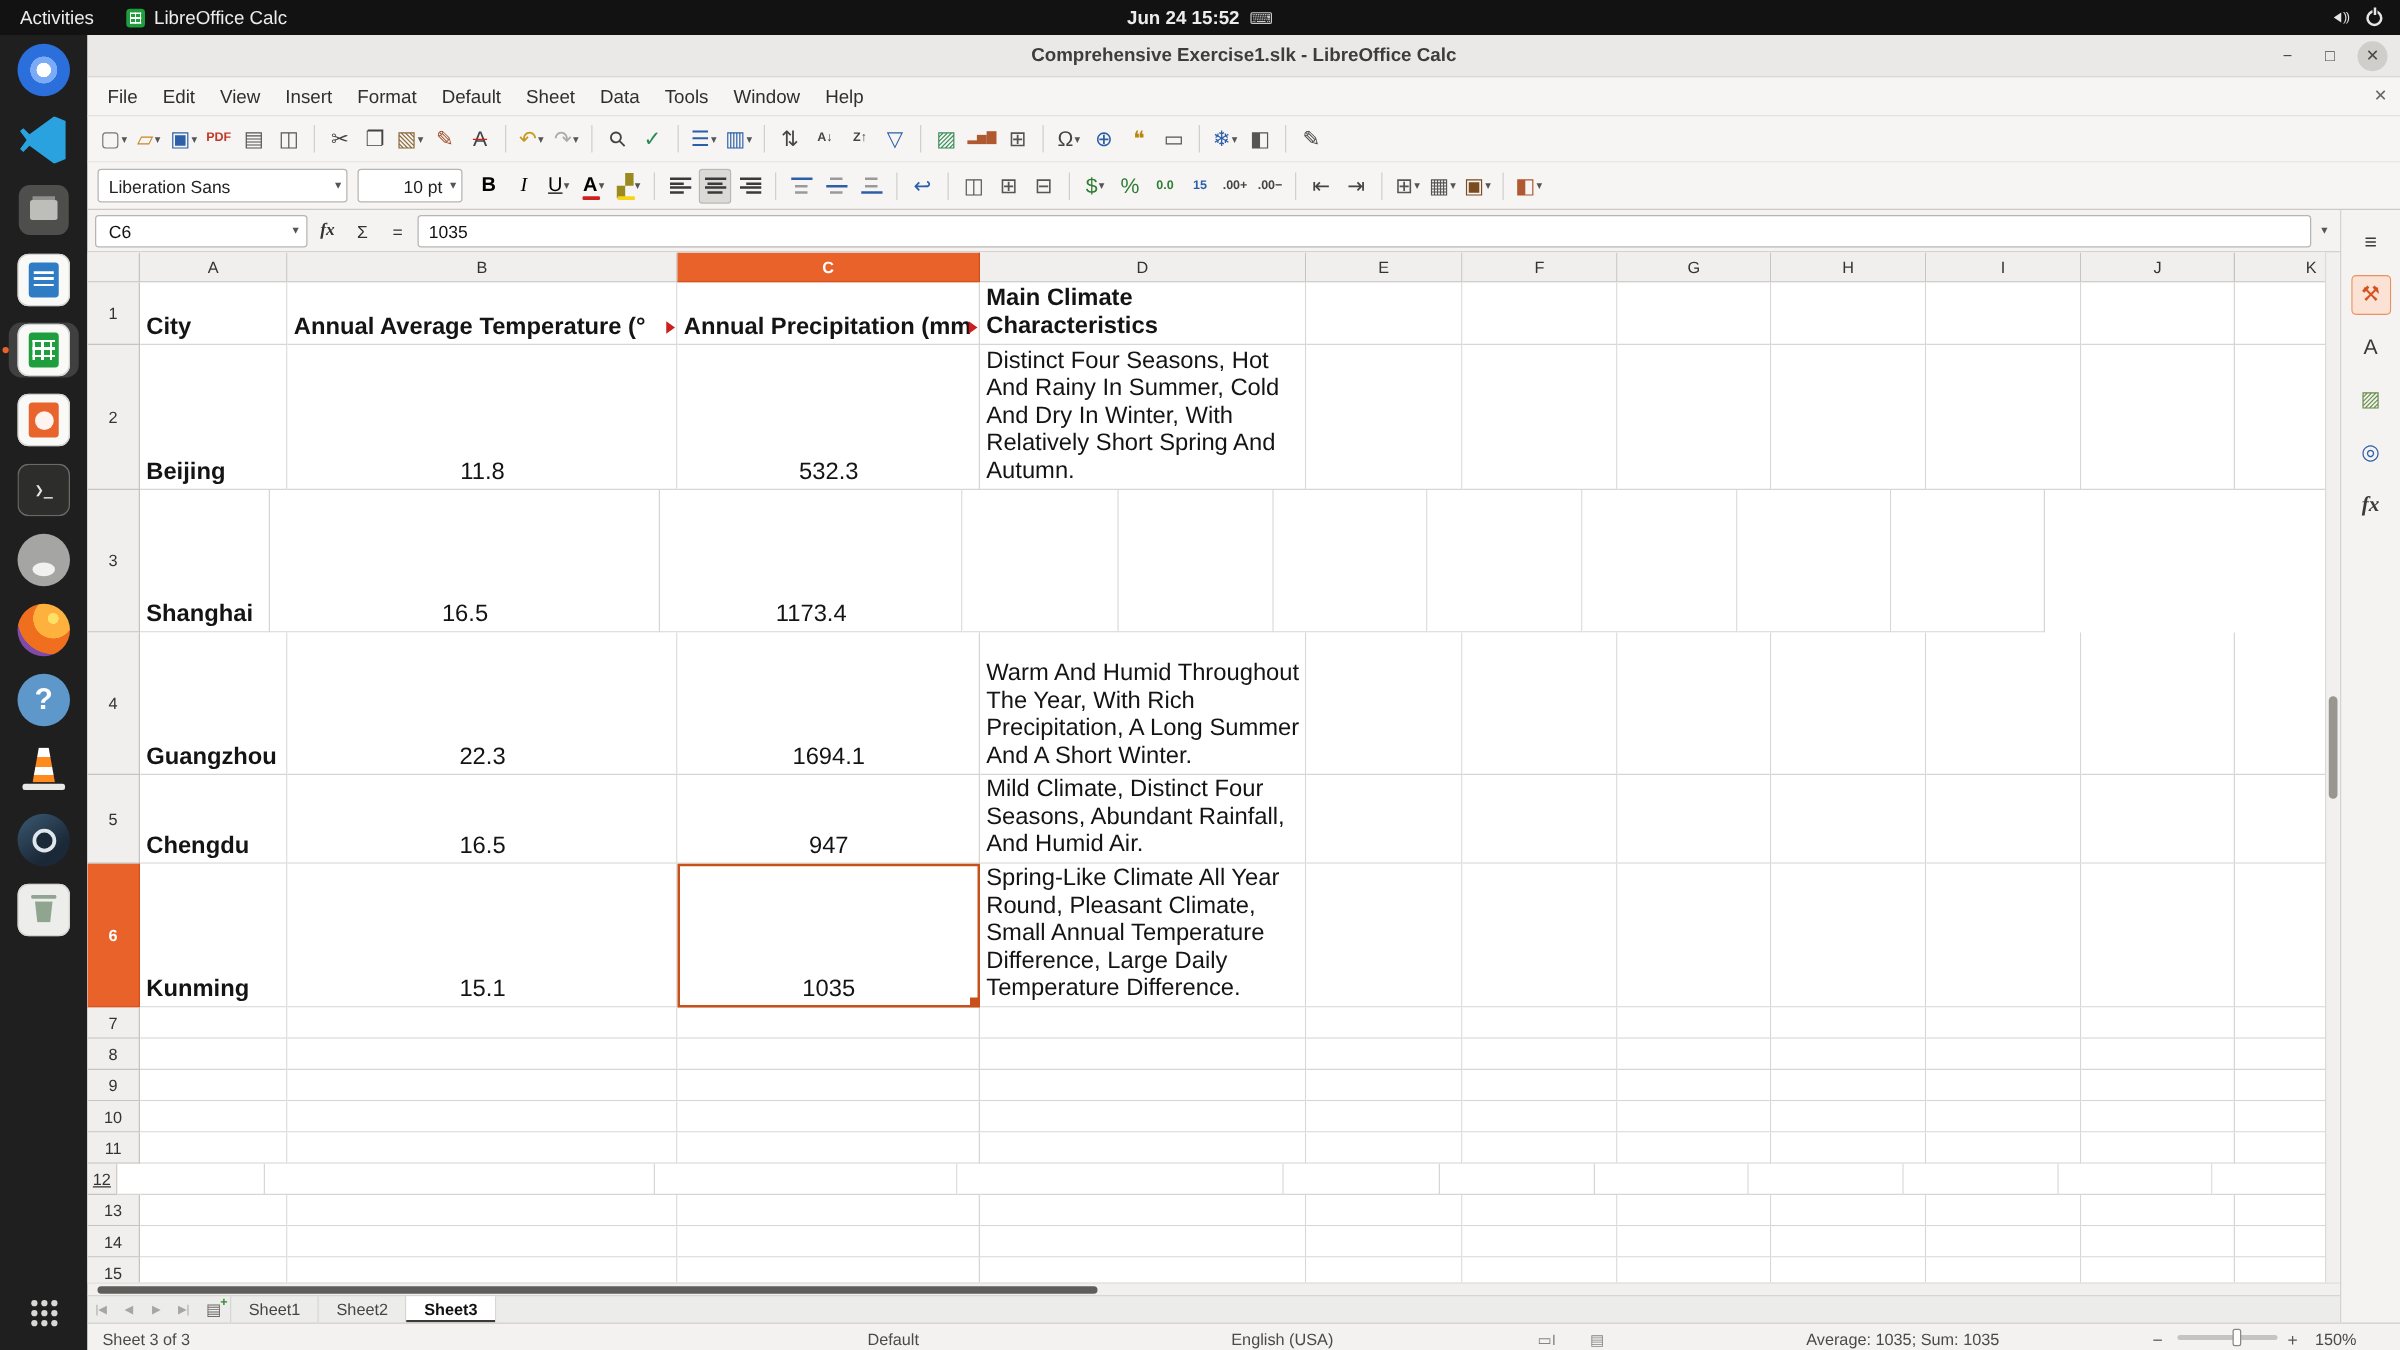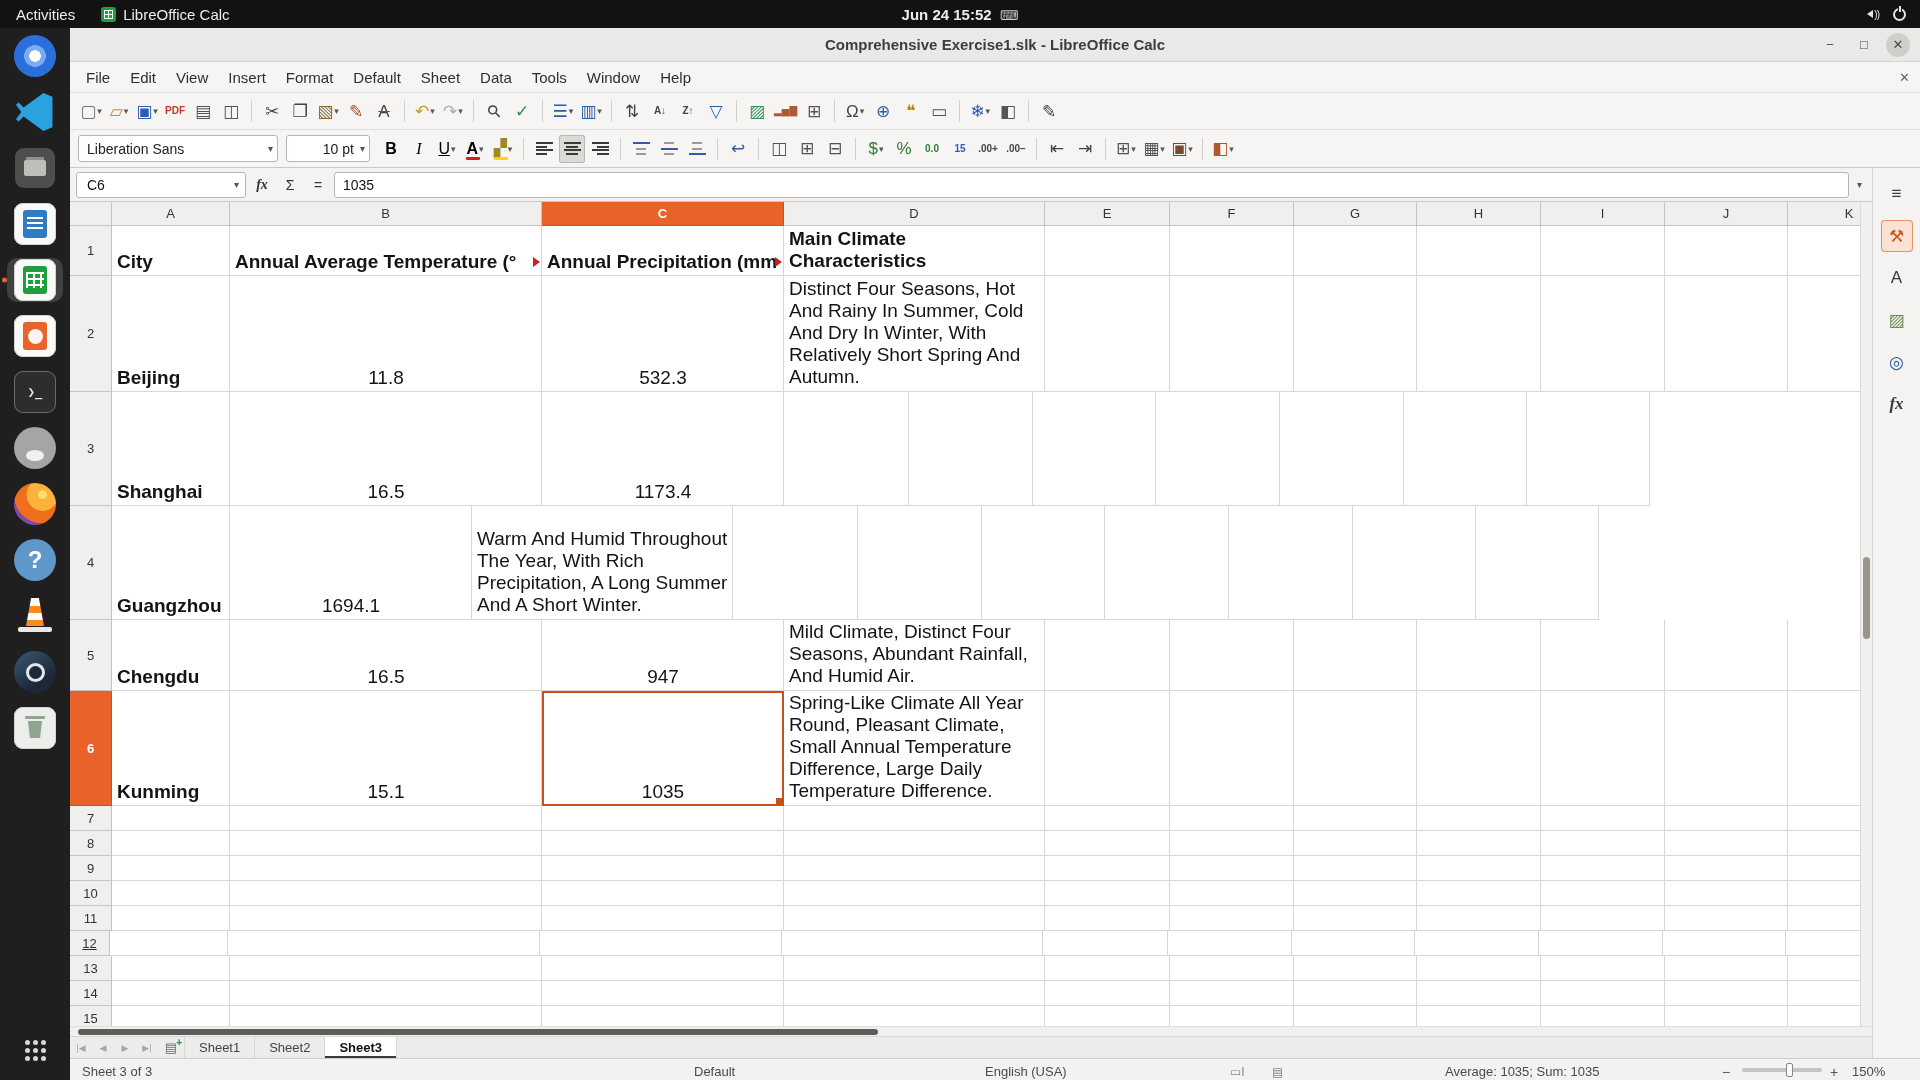--- a/index.html
+++ b/index.html
@@ -592,41 +592,44 @@
                   <div class="gcell gdcell" style="width: 125px;"></div>
                   <div class="gcell gdcell" style="width: 124px;"></div>
                   <div class="gcell gdcell" style="width: 123px;"></div>
                   <div class="gcell gdcell" style="width: 124px;"></div>
                   <div class="gcell gdcell" style="width: 124px;"></div>
                   <div class="gcell gdcell" style="width: 123px;"></div>
                   <div class="gcell gdcell" style="width: 123px;"></div>
                 </div>
                 <div class="grow" style="height: 114px;">
                   <div class="gcell grhcell" style="width: 42px;">3</div>
-                  <div class="gcell gdcell" style="width: 118px;">
+                  <div class="gcell gdcell" style="width: 104px;">
                     <span class="ctext cbold">Shanghai</span>
                   </div>
                   <div class="gcell gdcell c-center" style="width: 312px;">
                     <span class="ctext">16.5</span>
                   </div>
                   <div class="gcell gdcell c-center" style="width: 242px;">
                     <span class="ctext">1173.4</span>
                   </div>
                   <div class="gcell gdcell" style="width: 125px;"></div>
                   <div class="gcell gdcell" style="width: 124px;"></div>
                   <div class="gcell gdcell" style="width: 123px;"></div>
                   <div class="gcell gdcell" style="width: 124px;"></div>
                   <div class="gcell gdcell" style="width: 124px;"></div>
                   <div class="gcell gdcell" style="width: 123px;"></div>
                   <div class="gcell gdcell" style="width: 123px;"></div>
                 </div>
                 <div class="grow" style="height: 114px;">
                   <div class="gcell grhcell" style="width: 42px;">4</div>
                   <div class="gcell gdcell" style="width: 118px;">
                     <span class="ctext cbold">Guangzhou</span>
+                  </div>
+                  <div class="gcell gdcell c-center" style="width: 312px;">
+                    <span class="ctext">22.3</span>
                   </div>
                   <div class="gcell gdcell c-center" style="width: 242px;">
                     <span class="ctext">1694.1</span>
                   </div>
                   <div class="gcell gdcell c-wrap" style="width: 261px;">
                     <span class="ctext">Warm And Humid Throughout The Year, With Rich Precipitation, A Long Summer And A Short Winter.</span>
                   </div>
                   <div class="gcell gdcell" style="width: 125px;"></div>
                   <div class="gcell gdcell" style="width: 124px;"></div>
                   <div class="gcell gdcell" style="width: 123px;"></div>
@@ -743,21 +746,21 @@
                   <div class="gcell gdcell" style="width: 261px;"></div>
                   <div class="gcell gdcell" style="width: 125px;"></div>
                   <div class="gcell gdcell" style="width: 124px;"></div>
                   <div class="gcell gdcell" style="width: 123px;"></div>
                   <div class="gcell gdcell" style="width: 124px;"></div>
                   <div class="gcell gdcell" style="width: 124px;"></div>
                   <div class="gcell gdcell" style="width: 123px;"></div>
                   <div class="gcell gdcell" style="width: 123px;"></div>
                 </div>
                 <div class="grow" style="height: 25px;">
-                  <div class="gcell grhcell" style="width: 40px; text-decoration: underline;">12</div>
+                  <div class="gcell grhcell" style="width: 24px; text-decoration: underline;">12</div>
                   <div class="gcell gdcell" style="width: 118px;"></div>
                   <div class="gcell gdcell" style="width: 312px;"></div>
                   <div class="gcell gdcell" style="width: 242px;"></div>
                   <div class="gcell gdcell" style="width: 261px;"></div>
                   <div class="gcell gdcell" style="width: 125px;"></div>
                   <div class="gcell gdcell" style="width: 124px;"></div>
                   <div class="gcell gdcell" style="width: 123px;"></div>
                   <div class="gcell gdcell" style="width: 124px;"></div>
                   <div class="gcell gdcell" style="width: 124px;"></div>
                   <div class="gcell gdcell" style="width: 123px;"></div>

